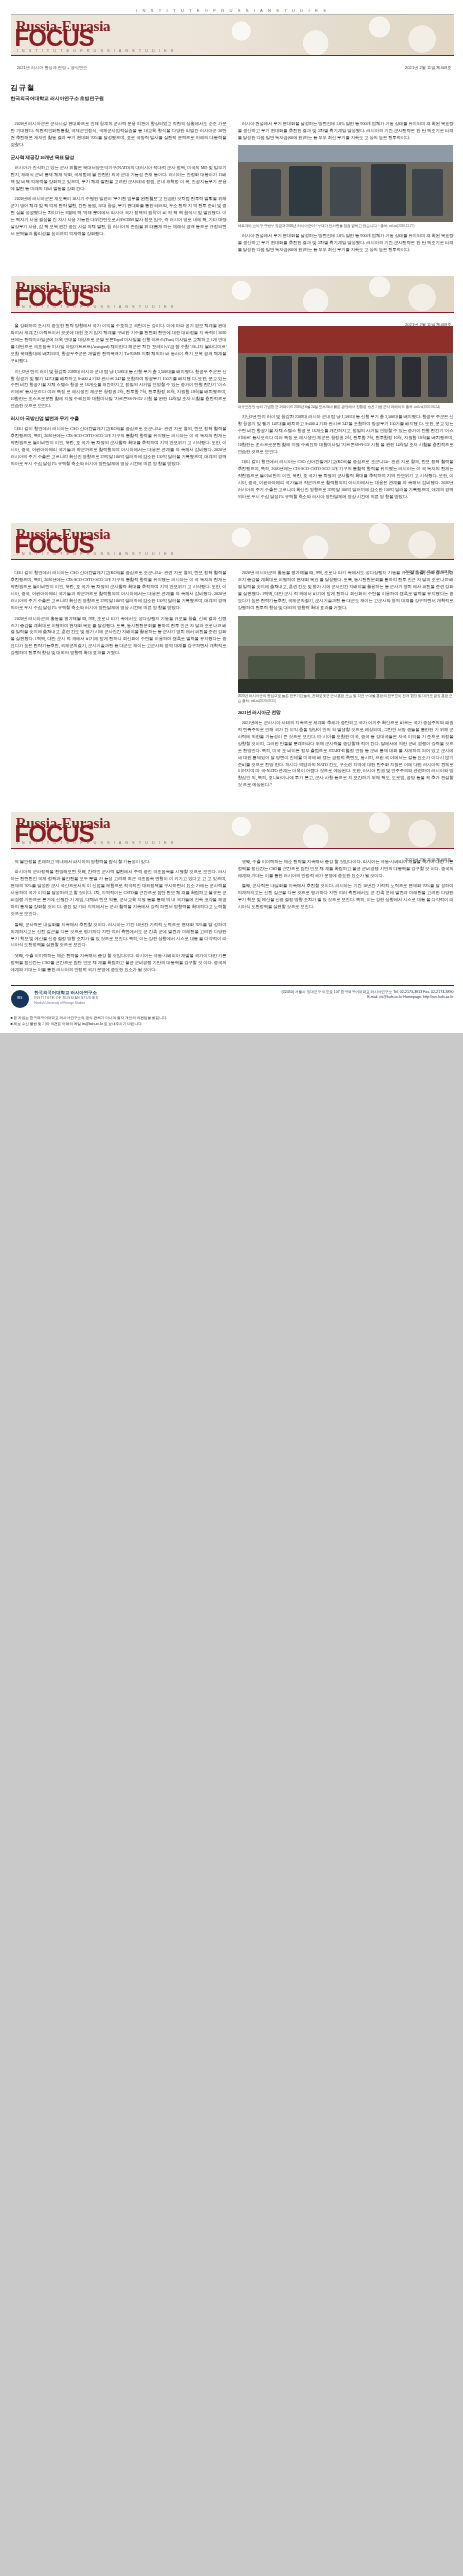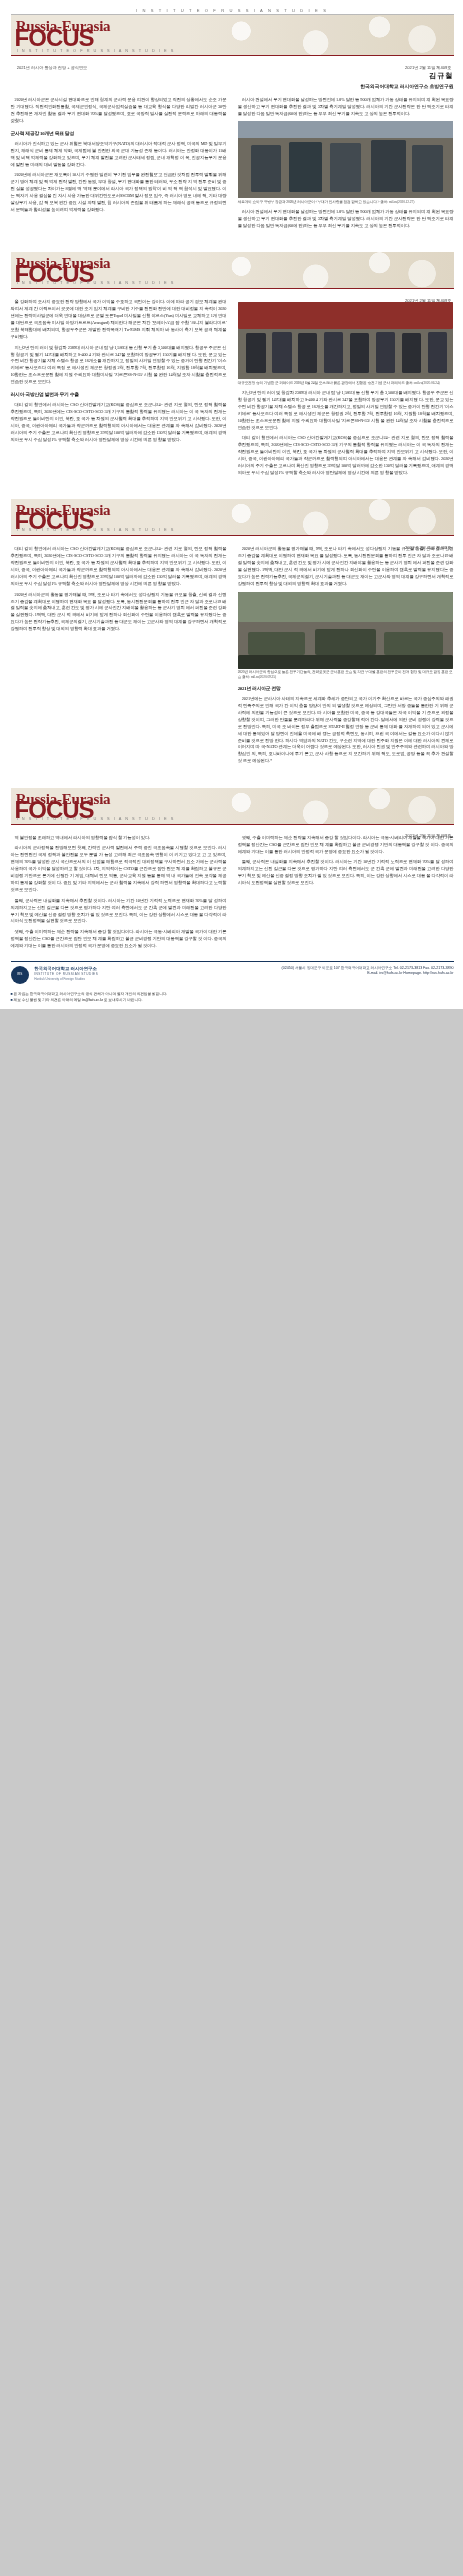--- a/index.html
+++ b/index.html
@@ -97,22 +97,22 @@
     padding:8.2px 0 7.2px 0;
   }
   .titleband h1{
     margin:0;
     font-size:12.4px;
     font-family:"Liberation Serif", serif;
     font-weight:bold;
     letter-spacing:-0.5px;
   }
   .author-block{
-    width:443px;margin:0 auto;
-    text-align:right;
+    width:443px;margin:12px auto;
+    text-align:left;
     padding:7.2px 0 5.2px 0;
   }
   .author-name{font-size:7.2px;font-weight:bold;letter-spacing:1px;}
   .author-affil{font-size:4.9px;font-weight:bold;margin-top:2.1px;letter-spacing:-0.1px;}
 
   
   .cols{
     width:443px;margin:0 auto;
     display:flex;
     gap:11.3px;

